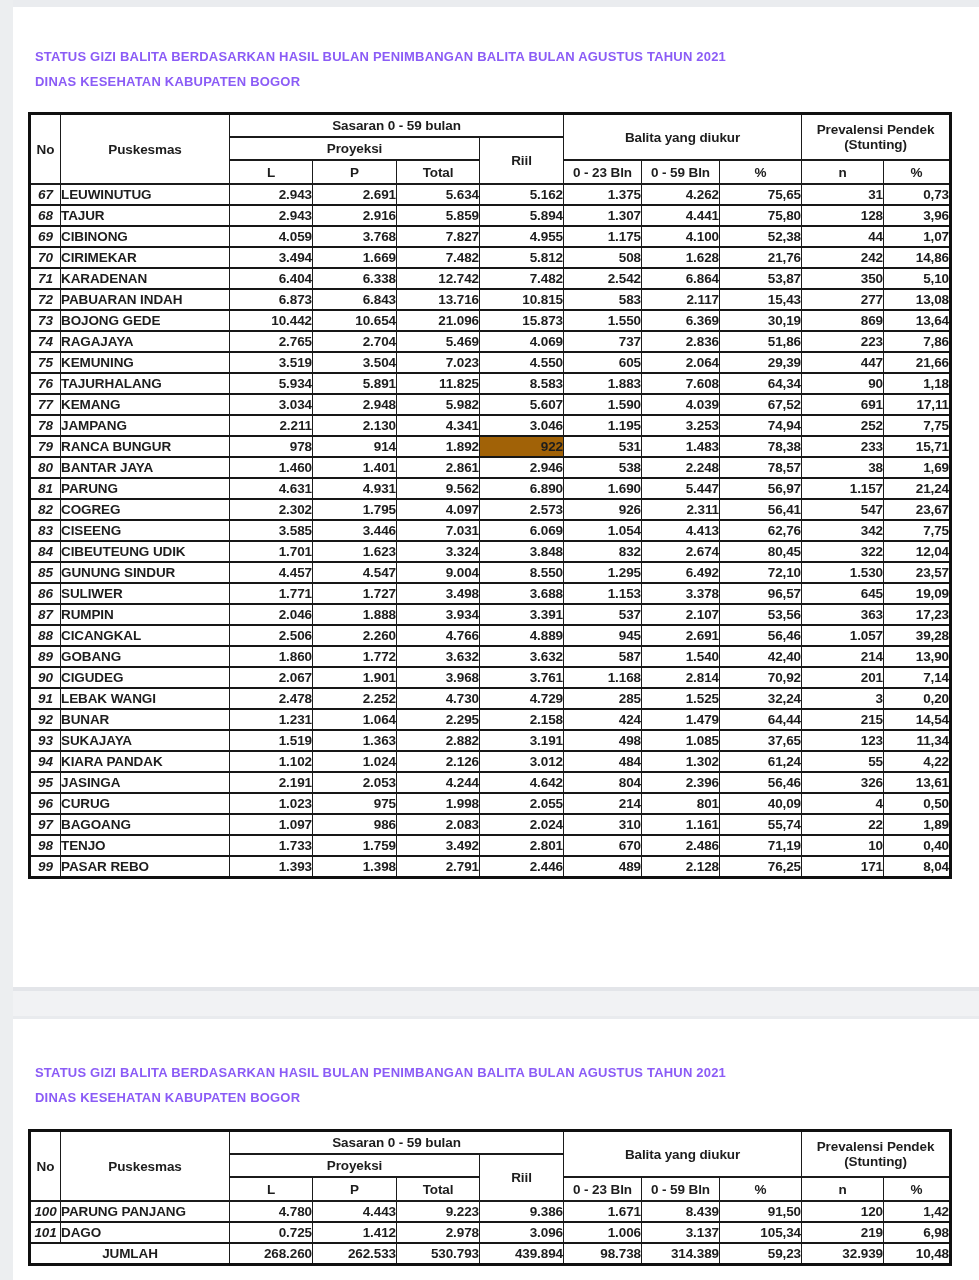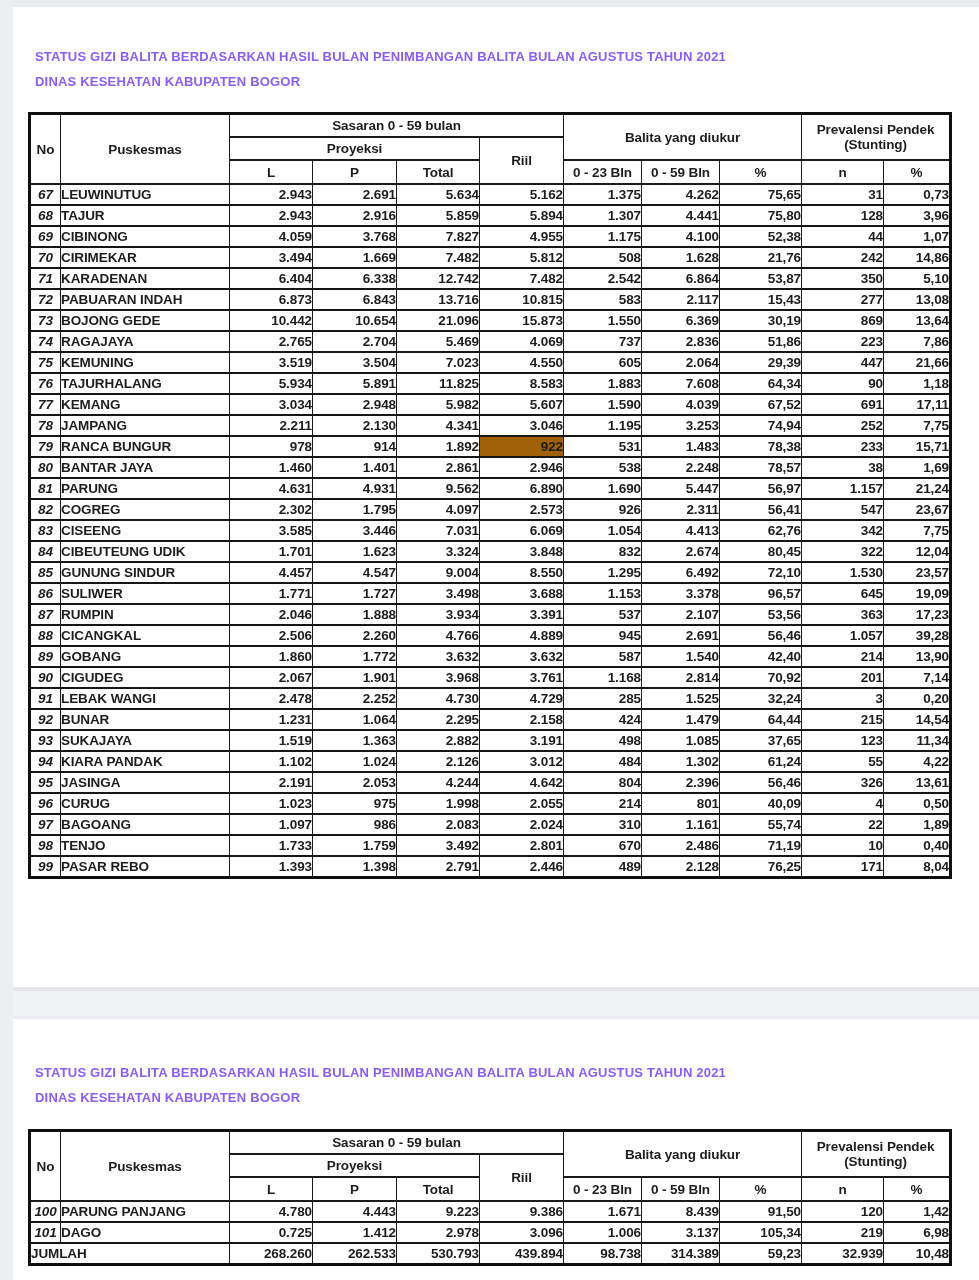--- a/index.html
+++ b/index.html
@@ -50,21 +50,21 @@
 
   table.gizi tbody td {
     height:19px; line-height:19px;
     border-top:2px solid #161616; border-bottom:2px solid #161616;
   }
   td.num   { text-align:right; padding-right:5px; }
   td.no    { text-align:center; padding-right:2px;font-style:italic; }
   td.name  { text-align:left;  padding-left:3px;  }
   td.hl    { background:#ffff00; }
   tr.total td { height:21px; line-height:21px; }
-  td.tlabel { text-align:left;margin-top:6px; }
+  td.tlabel { text-align:center;margin-top:6px; }
 </style>
 </head>
 <body>
 
 <div class="strip-top"></div>
 <div class="page-band"></div>
 <div class="strip-left"></div>
 
 <div class="doc-title" id="title-block-1">
   <div>STATUS GIZI BALITA BERDASARKAN HASIL BULAN PENIMBANGAN BALITA BULAN AGUSTUS TAHUN 2021</div>

